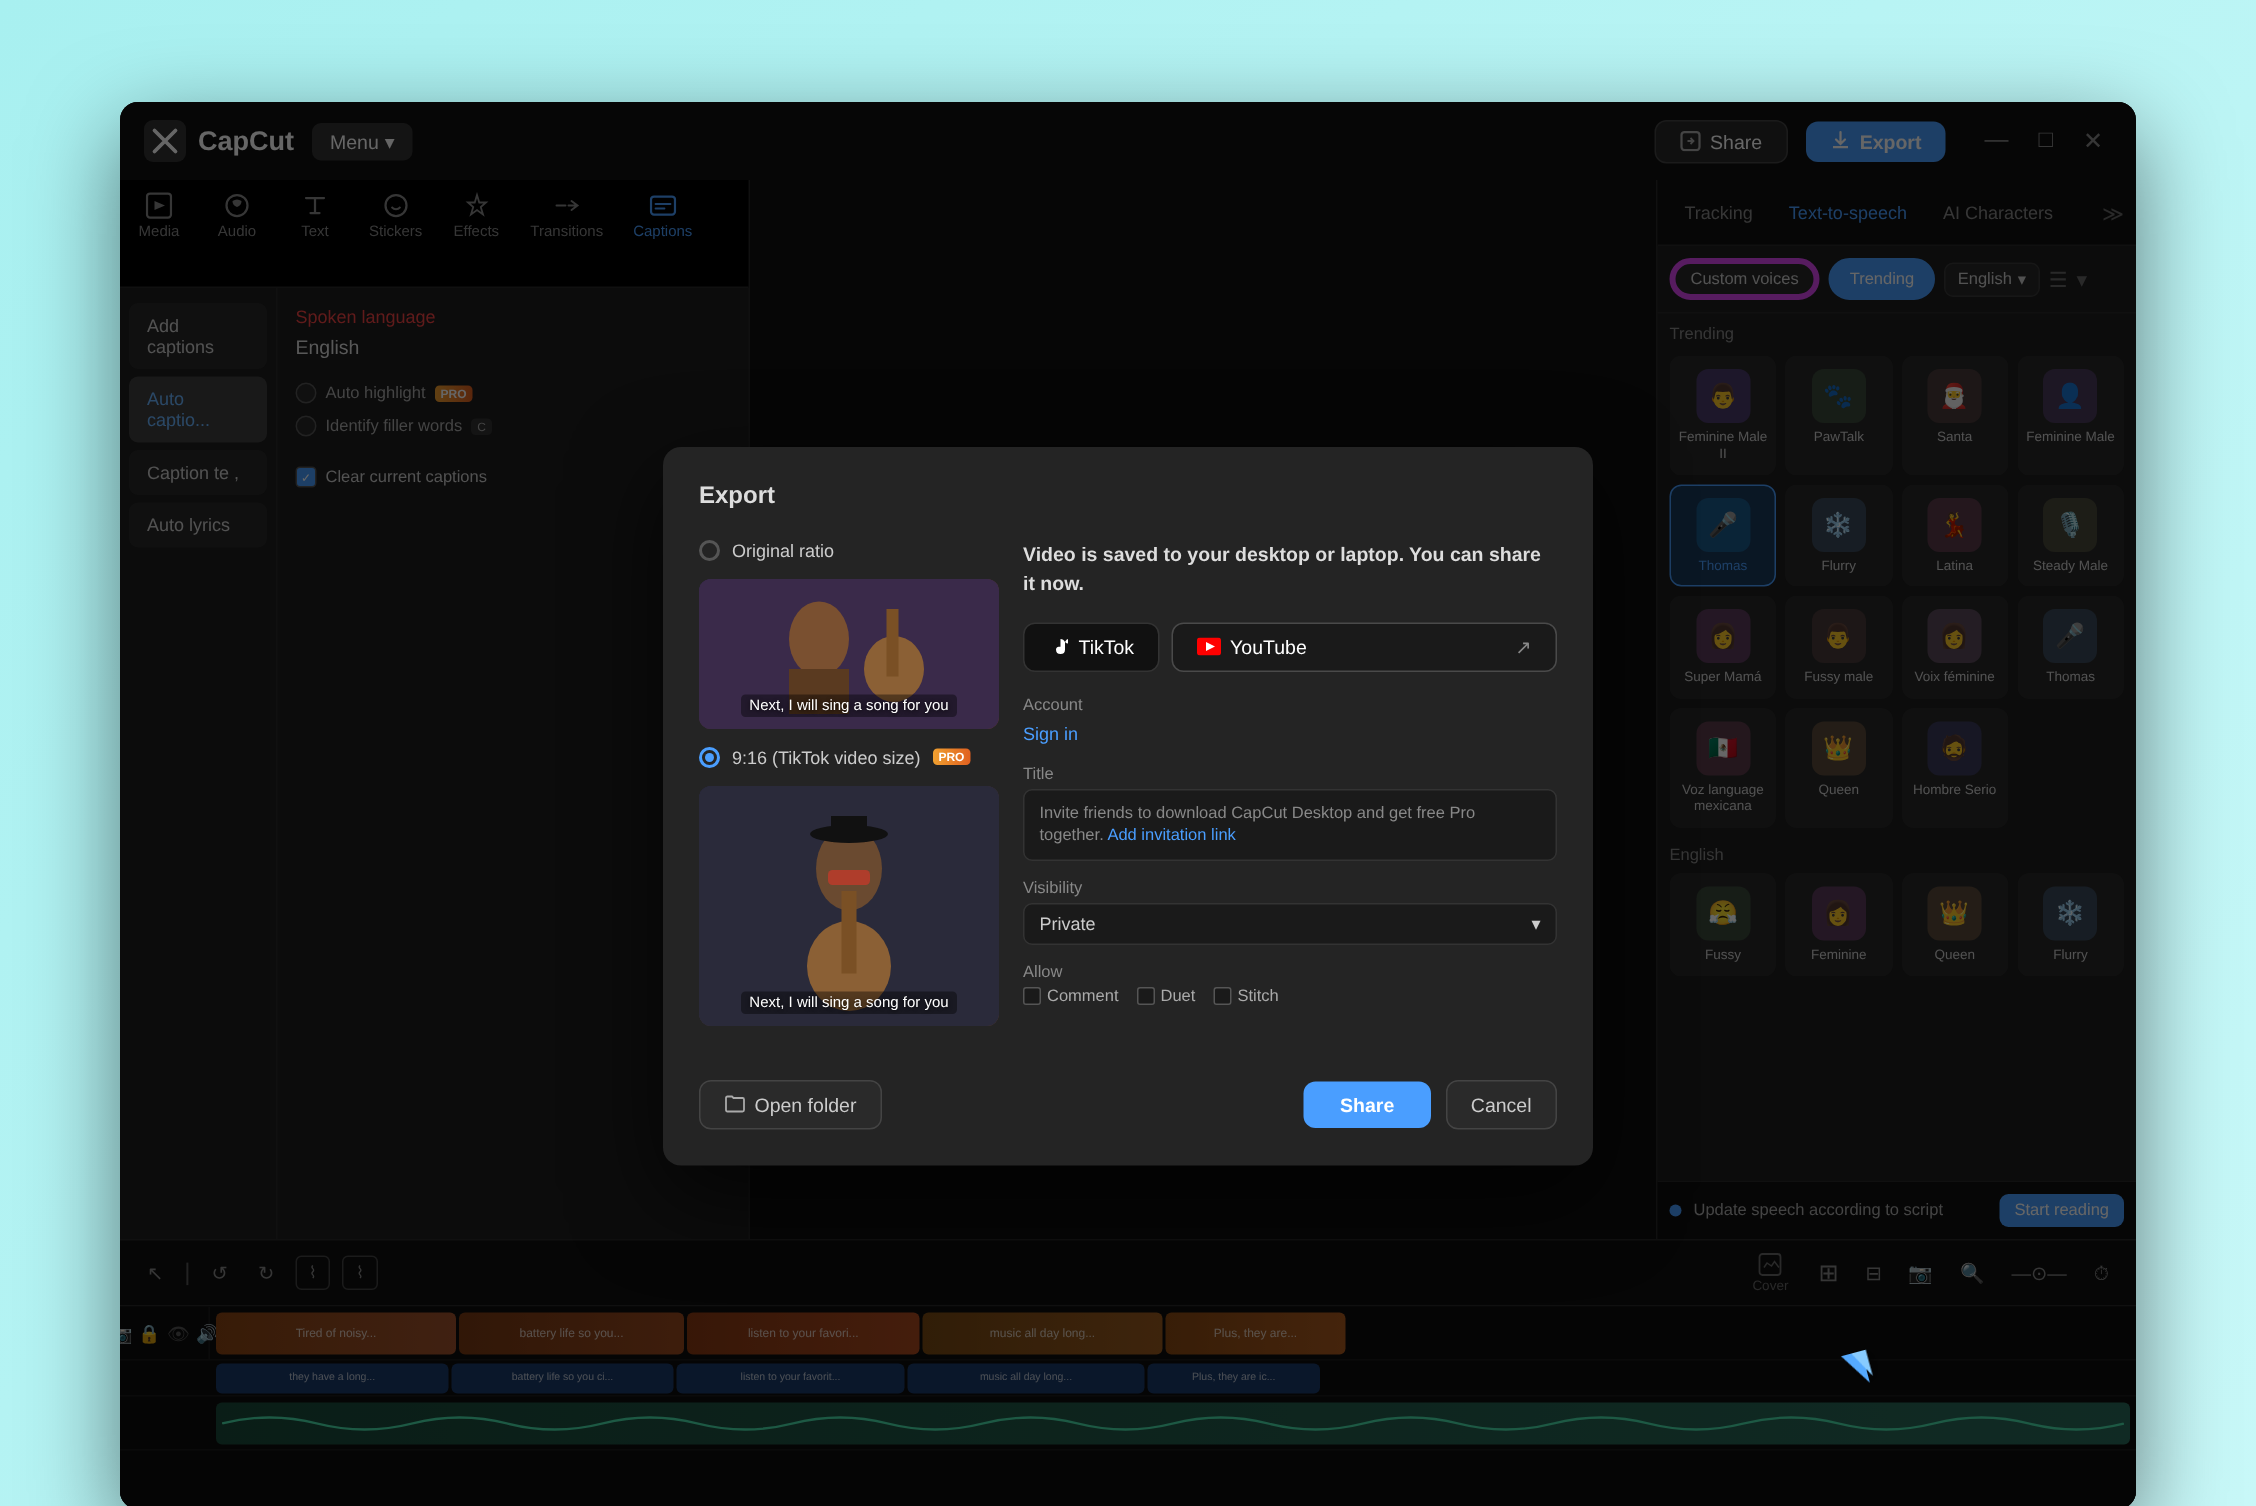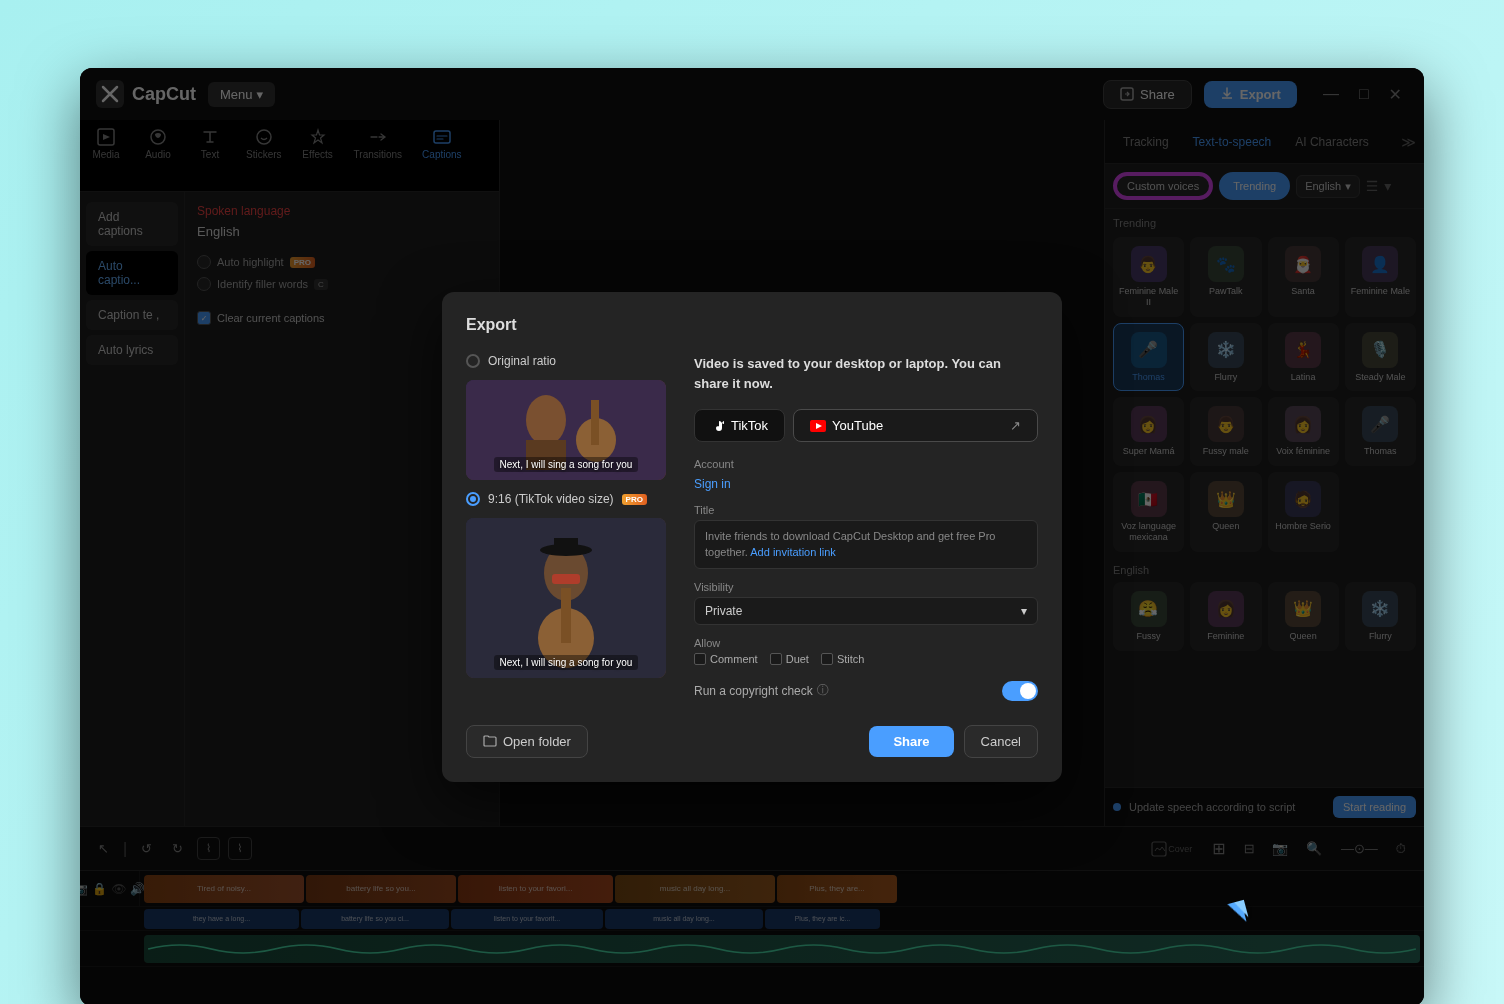--- a/index.html
+++ b/index.html
@@ -130,21 +130,21 @@
       color: #ccc;
       border: none;
       border-radius: 6px;
       padding: 8px 12px;
       font-size: 12px;
       cursor: pointer;
       text-align: left;
       width: 100%;
     }
     .caption-btn.active {
-      background: #000000;
+      background: #404040;
       color: #6ab4ff;
     }
 
     
     .left-panel {
       width: 420px;
       background: #1e1e1e;
       display: flex;
       flex-direction: column;
       border-right: 1px solid #2a2a2a;
@@ -472,21 +472,21 @@
 
     .dialog-title {
       color: #ddd;
       font-size: 16px;
       font-weight: 600;
       margin-bottom: 20px;
     }
 
     .dialog-body {
       display: flex;
-      gap: 28px;
+      gap: 16px;
     }
 
     .left-col {
       width: 200px;
     }
     .right-col {
       flex: 1;
     }
 
     .ratio-option {
@@ -1013,21 +1013,21 @@
 
   <div class="timeline">
     <div class="timeline-toolbar">
       <button class="tl-btn">↖</button>
       <span style="color:#555;">|</span>
       <button class="tl-btn">↺</button>
       <button class="tl-btn">↻</button>
       <button class="tl-btn-with-border">⌇</button>
       <button class="tl-btn-with-border">⌇</button>
       <div class="tl-spacer"></div>
-      <button class="tl-btn" style="display:flex;flex-direction:row;align-items:center;gap:1px;">
+      <button class="tl-btn" style="display:flex;flex-direction:column;align-items:center;gap:1px;">
         <svg width="16" height="16" viewBox="0 0 16 16" fill="none">
             <rect x="1" y="1" width="14" height="14" rx="2" stroke="#666" stroke-width="1.2" fill="none"></rect>
             <path d="M4 10 L6 7 L9 9 L11 6 L14 10" stroke="#666" stroke-width="1" fill="none"></path>
           </svg>
         <span style="font-size:9px;color:#666;">Cover</span>
       </button>
       <div style="display:flex;gap:6px;align-items:center;">
         <button class="tl-btn" style="font-size:16px;">⊞</button>
         <button class="tl-btn">⊟</button>
         <button class="tl-btn">📷</button>
@@ -1204,29 +1204,20 @@
                 <div class="checkbox-sm"></div>
                 <span>Duet</span>
               </label>
               <label class="allow-option">
                 <div class="checkbox-sm"></div>
                 <span>Stitch</span>
               </label>
             </div>
           </div>
 
-          <div class="copyright-row">
-            <div class="copyright-label">
-              <span>Run a copyright check</span>
-              <span style="color:#666;">ⓘ</span>
-            </div>
-            <div class="toggle">
-              <div class="toggle-knob"></div>
-            </div>
-          </div>
         </div>
       </div>
 
       <div class="dialog-footer">
         <button class="open-folder-btn">
           <svg width="14" height="14" viewBox="0 0 14 14" fill="none">
             <path d="M1 3 Q1 2 2 2 L5 2 L6 3 L12 3 Q13 3 13 4 L13 11 Q13 12 12 12 L2 12 Q1 12 1 11 Z" stroke="#aaa" stroke-width="1.2" fill="none"></path>
           </svg>
           <span>Open folder</span>
         </button>

